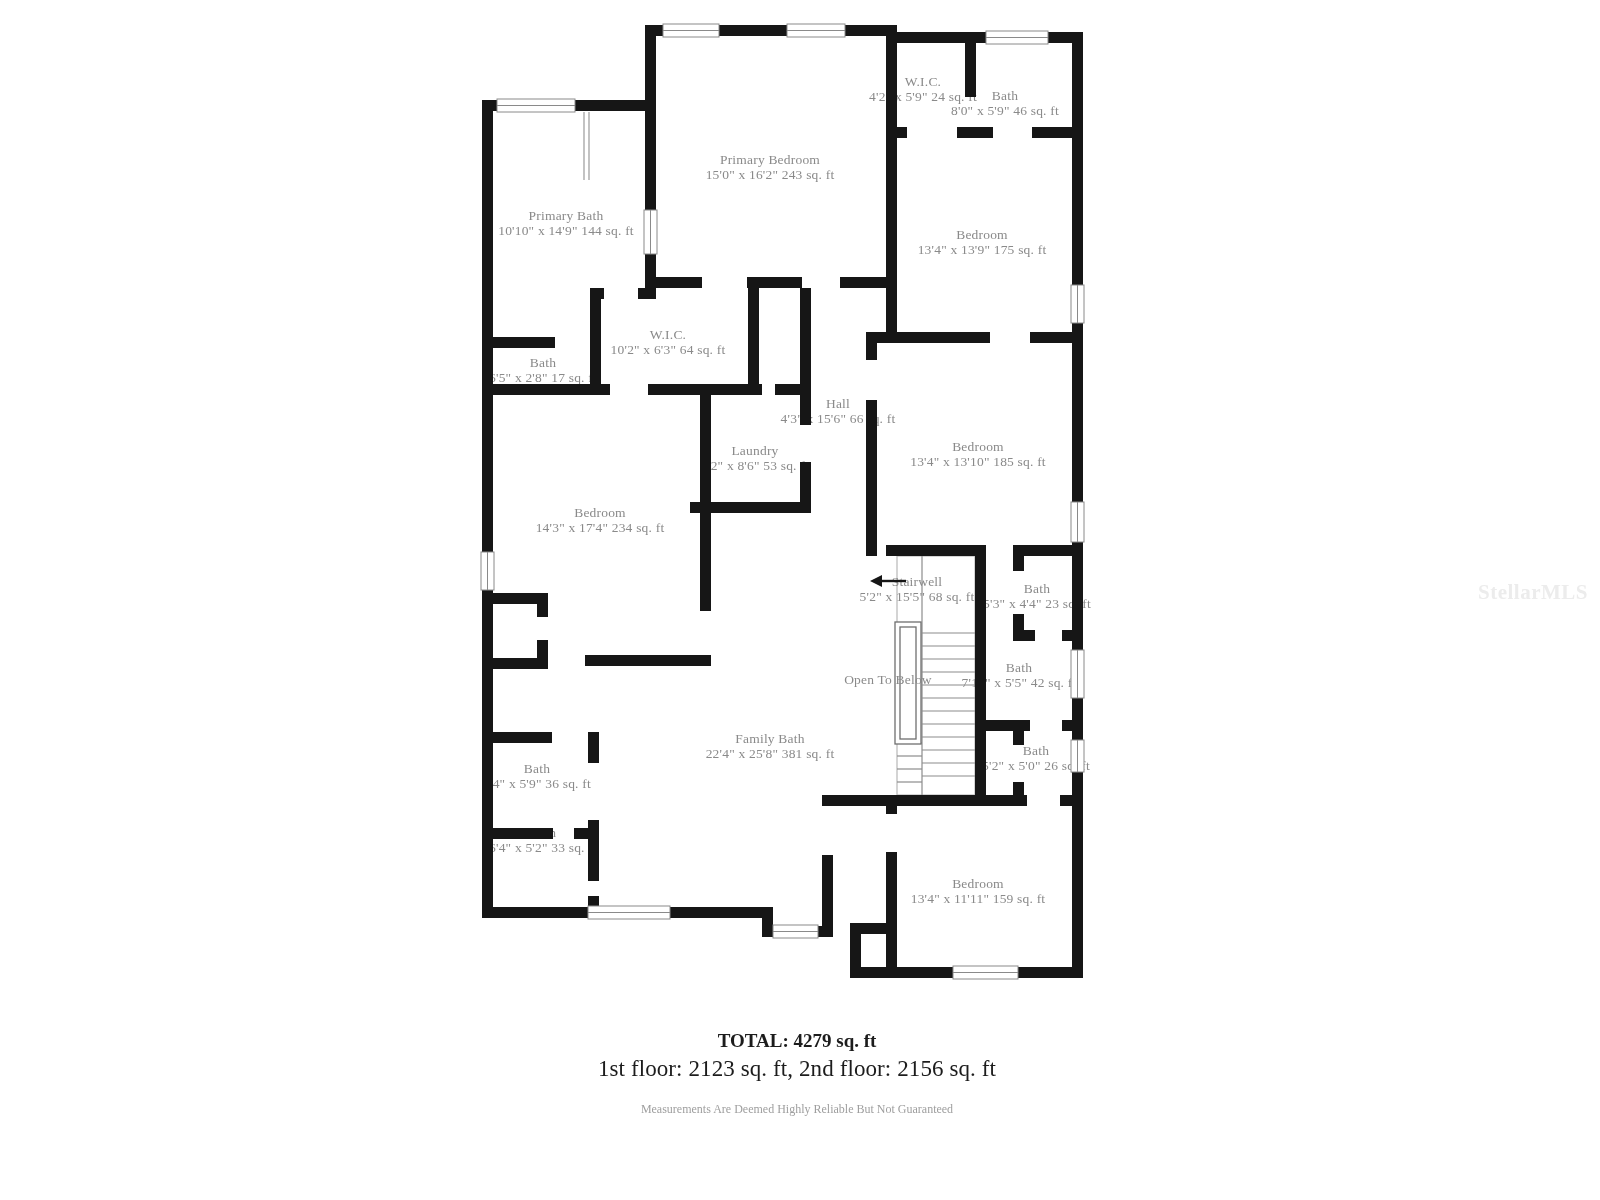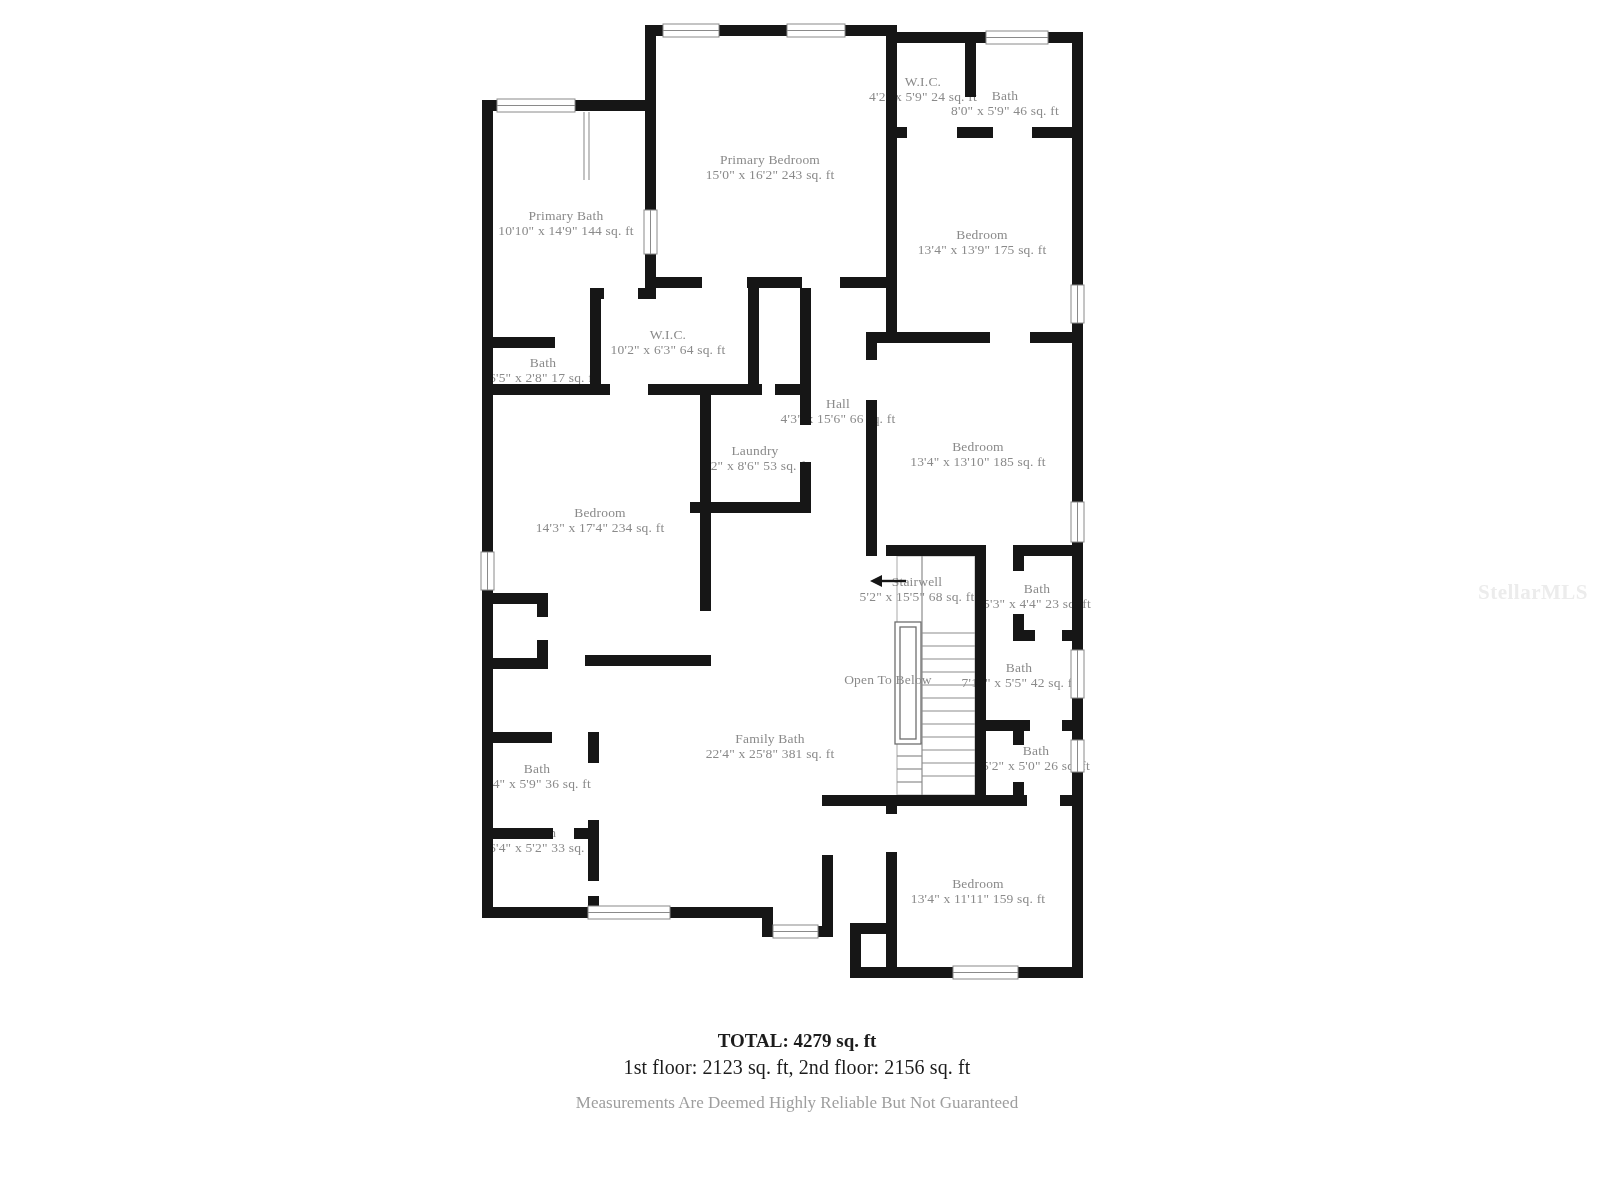--- a/index.html
+++ b/index.html
@@ -12,22 +12,22 @@
   .room-label{position:absolute;transform:translateX(-50%);text-align:center;white-space:nowrap;
               color:#8a8a8a;font-size:13.5px;line-height:15px;letter-spacing:.2px;}
   .room-label .nm,.room-label .dm{display:block;}
   .single-line{position:absolute;transform:translateX(-50%);white-space:nowrap;color:#8a8a8a;
                font-size:13.5px;letter-spacing:.2px;text-align:right;}
   .watermark{position:absolute;left:1478px;top:580px;font-size:21px;font-weight:bold;
              color:#ececec;letter-spacing:.5px;z-index:2;}
   .footer{position:absolute;left:247px;top:1030px;width:1100px;text-align:center;z-index:2;
           color:#1c1c1c;}
   .footer .total{font-size:19px;font-weight:bold;margin-bottom:4px;}
-  .footer .line{font-size:20px;margin-bottom:3px;letter-spacing:.1px;}
-  .footer .disclaimer{font-size:17px;color:#9e9e9e;margin-top:14px;}
+  .footer .line{font-size:23px;margin-bottom:3px;letter-spacing:.1px;}
+  .footer .disclaimer{font-size:12px;color:#9e9e9e;margin-top:20px;}
 </style>
 </head>
 <body>
 
 <div class="canvas">
 
   <svg class="layer under" width="1600" height="1200" viewBox="0 0 1600 1200">
     <g stroke="#b8b8b8" stroke-width="1.2" fill="none">
       <rect x="897" y="556" width="78" height="239"></rect>
     </g>

